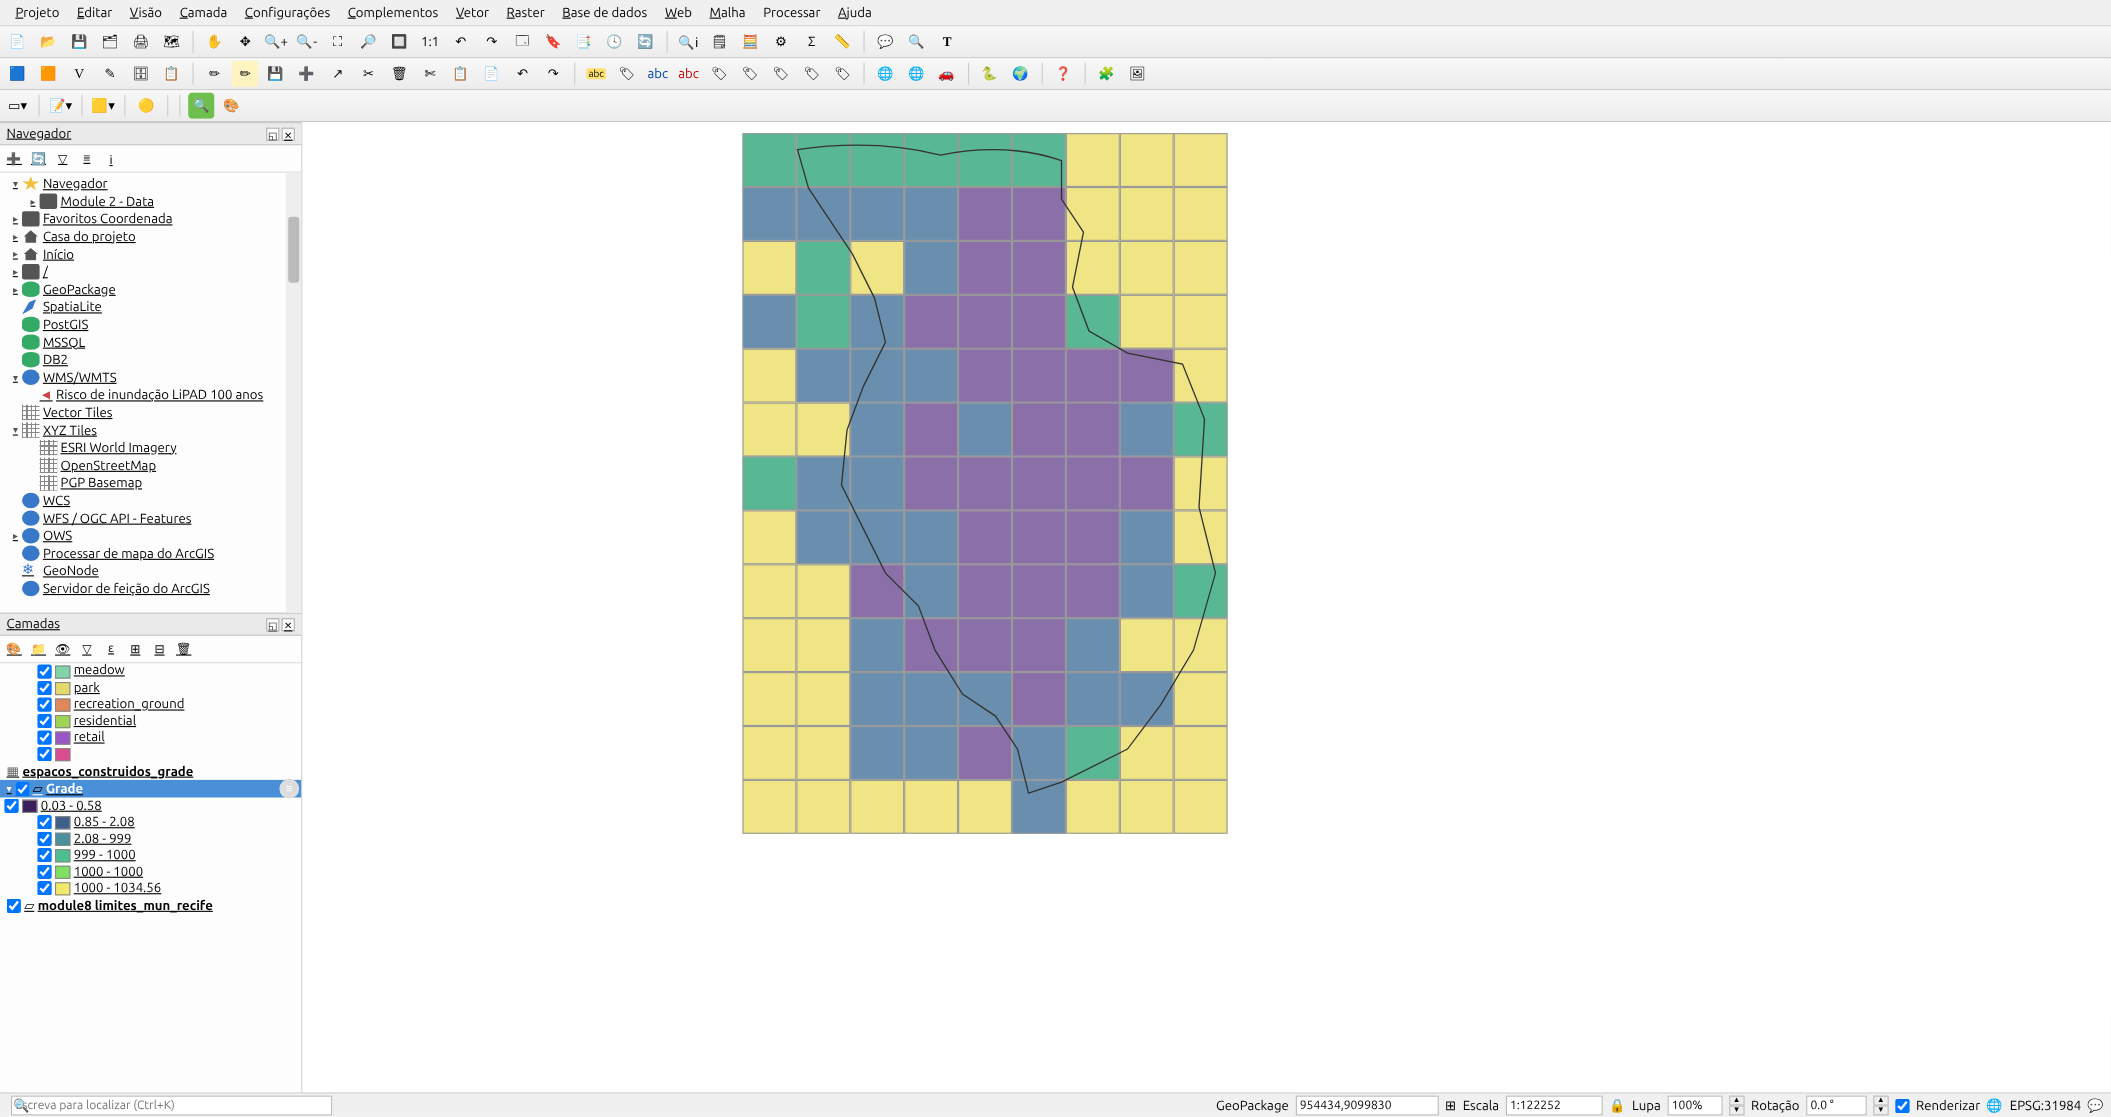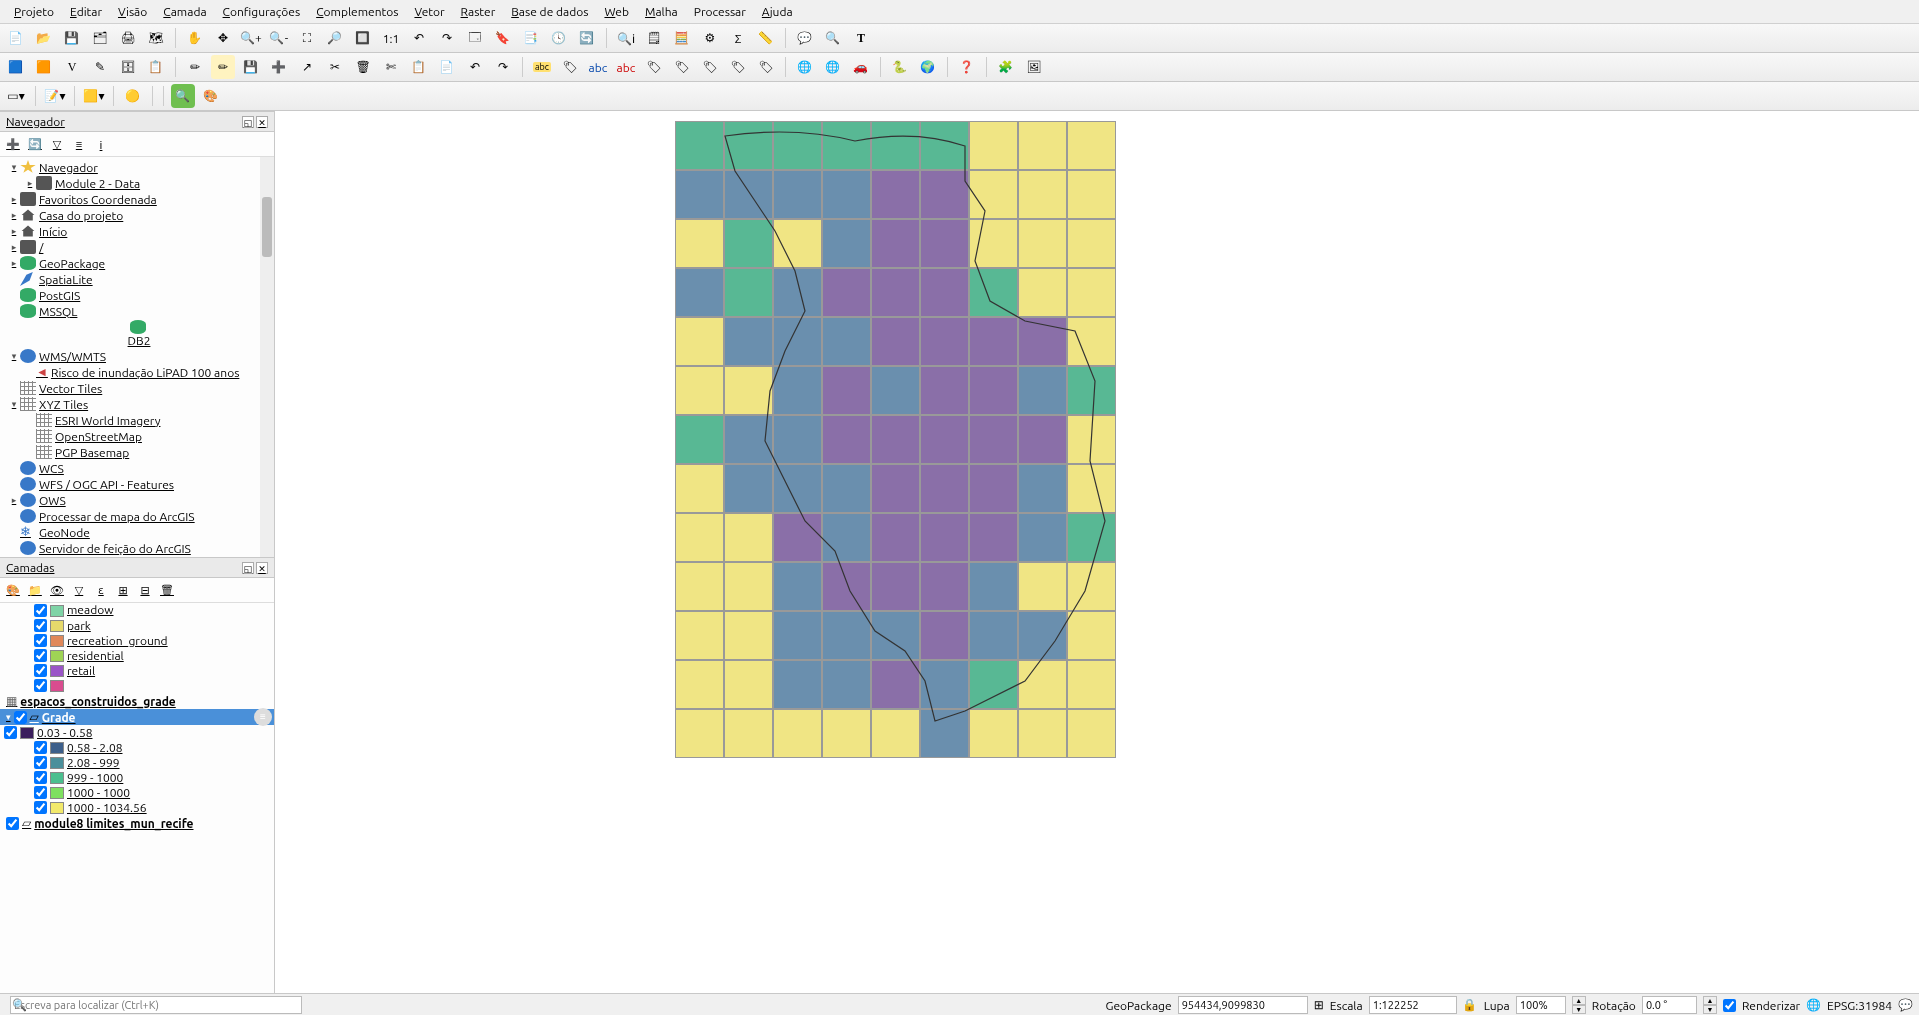--- a/index.html
+++ b/index.html
@@ -231,21 +231,21 @@
           <div class="tree-item" style="padding-left: 4px;">
             <span class="exp"></span>
             <span class="ic ic-db"></span>
             <span>PostGIS</span>
           </div>
           <div class="tree-item" style="padding-left: 4px;">
             <span class="exp"></span>
             <span class="ic ic-db"></span>
             <span>MSSQL</span>
           </div>
-          <div class="tree-item" style="padding-left: 4px; flex-direction: column;">
+          <div class="tree-item" style="padding-left: 4px;">
             <span class="exp"></span>
             <span class="ic ic-db"></span>
             <span>DB2</span>
           </div>
           <div class="tree-item" style="padding-left: 4px;">
             <span class="exp">▾</span>
             <span class="ic ic-globe"></span>
             <span>WMS/WMTS</span>
           </div>
           <div class="tree-item" style="padding-left: 20px;">
@@ -373,21 +373,21 @@
           <span class="right-bubble">≡</span>
         </div>
         <div class="layer-row" style="">
           <input type="checkbox" class="chk" checked="" style="">
           <span class="sw" style="background: rgb(59, 30, 92);"></span>
           <span>0.03 - 0.58</span>
         </div>
         <div class="layer-row" style="padding-left: 34px;">
           <input type="checkbox" class="chk" checked="" style="">
           <span class="sw" style="background: rgb(61, 95, 138);"></span>
-          <span>0.58 - 2.08</span>
+          <span>0.85 - 2.08</span>
         </div>
         <div class="layer-row" style="padding-left: 34px;">
           <input type="checkbox" class="chk" checked="" style="">
           <span class="sw" style="background: rgb(75, 143, 155);"></span>
           <span>2.08 - 999</span>
         </div>
         <div class="layer-row" style="padding-left: 34px;">
           <input type="checkbox" class="chk" checked="" style="">
           <span class="sw" style="background: rgb(75, 191, 143);"></span>
           <span>999 - 1000</span>

